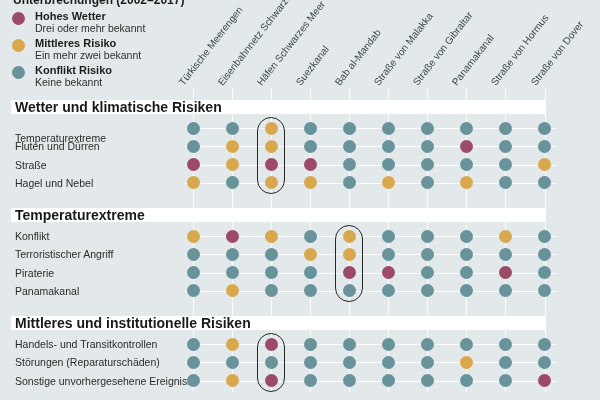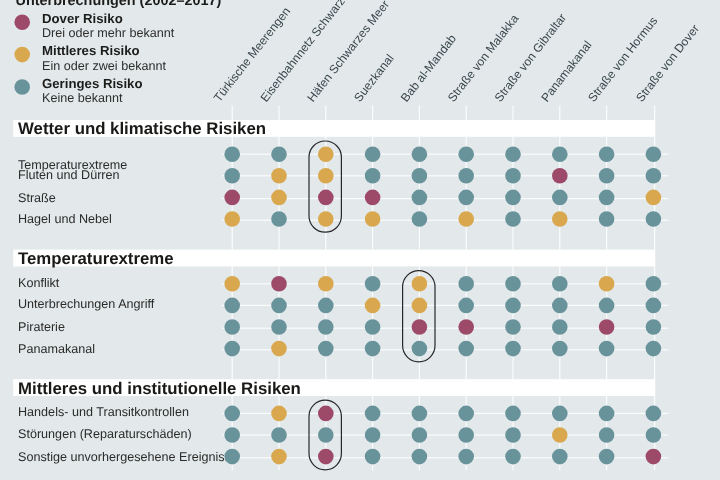--- a/index.html
+++ b/index.html
@@ -54,31 +54,31 @@
 </head>
 <body>
 
 <div id="stage">
 
   <div class="legend-title">Unterbrechungen (2002–2017)</div>
 
   <div class="legend">
     <div class="legend-item" style="top:10px">
       <span class="legend-dot" style="background: rgb(157, 74, 105);"></span>
-      <span class="legend-label">Dover Risiko</span>
+      <span class="legend-label">Hohes Wetter</span>
       <span class="legend-sub">Drei oder mehr bekannt</span>
     </div>
     <div class="legend-item" style="top:37px">
       <span class="legend-dot" style="background: rgb(217, 168, 78);"></span>
       <span class="legend-label">Mittleres Risiko</span>
-      <span class="legend-sub">Ein oder zwei bekannt</span>
+      <span class="legend-sub">Ein mehr zwei bekannt</span>
     </div>
     <div class="legend-item" style="top:64px">
       <span class="legend-dot" style="background: rgb(105, 147, 155);"></span>
-      <span class="legend-label">Geringes Risiko</span>
+      <span class="legend-label">Konflikt Risiko</span>
       <span class="legend-sub">Keine bekannt</span>
     </div>
   </div>
 
   <div id="matrix">
       <div class="vline" style="left: 193px; top: 88px; height: 304px;"></div>
       <div class="col-header" style="left: 186px; top: 75px;">Türkische Meerengen</div>
       <div class="vline" style="left: 232.06px; top: 88px; height: 304px;"></div>
       <div class="col-header" style="left: 225.06px; top: 75px;">Eisenbahnnetz Schwarzes Meer</div>
       <div class="vline" style="left: 271.12px; top: 88px; height: 304px;"></div>
@@ -156,21 +156,21 @@
       <div class="dot" style="left: 225.56px; top: 229.5px; background: rgb(157, 74, 105);"></div>
       <div class="dot" style="left: 264.62px; top: 229.5px; background: rgb(217, 168, 78);"></div>
       <div class="dot" style="left: 303.68px; top: 229.5px; background: rgb(105, 147, 155);"></div>
       <div class="dot" style="left: 342.74px; top: 229.5px; background: rgb(217, 168, 78);"></div>
       <div class="dot" style="left: 381.8px; top: 229.5px; background: rgb(105, 147, 155);"></div>
       <div class="dot" style="left: 420.86px; top: 229.5px; background: rgb(105, 147, 155);"></div>
       <div class="dot" style="left: 459.92px; top: 229.5px; background: rgb(105, 147, 155);"></div>
       <div class="dot" style="left: 498.98px; top: 229.5px; background: rgb(217, 168, 78);"></div>
       <div class="dot" style="left: 538.04px; top: 229.5px; background: rgb(105, 147, 155);"></div>
       <div class="hline" style="left: 185px; top: 254.33px; width: 372px;"></div>
-      <div class="row-label" style="top: 247.33px;">Unterbrechungen Angriff</div>
+      <div class="row-label" style="top: 247.33px;">Terroristischer Angriff</div>
       <div class="dot" style="left: 186.5px; top: 247.83px; background: rgb(105, 147, 155);"></div>
       <div class="dot" style="left: 225.56px; top: 247.83px; background: rgb(105, 147, 155);"></div>
       <div class="dot" style="left: 264.62px; top: 247.83px; background: rgb(105, 147, 155);"></div>
       <div class="dot" style="left: 303.68px; top: 247.83px; background: rgb(217, 168, 78);"></div>
       <div class="dot" style="left: 342.74px; top: 247.83px; background: rgb(217, 168, 78);"></div>
       <div class="dot" style="left: 381.8px; top: 247.83px; background: rgb(105, 147, 155);"></div>
       <div class="dot" style="left: 420.86px; top: 247.83px; background: rgb(105, 147, 155);"></div>
       <div class="dot" style="left: 459.92px; top: 247.83px; background: rgb(105, 147, 155);"></div>
       <div class="dot" style="left: 498.98px; top: 247.83px; background: rgb(105, 147, 155);"></div>
       <div class="dot" style="left: 538.04px; top: 247.83px; background: rgb(105, 147, 155);"></div>

